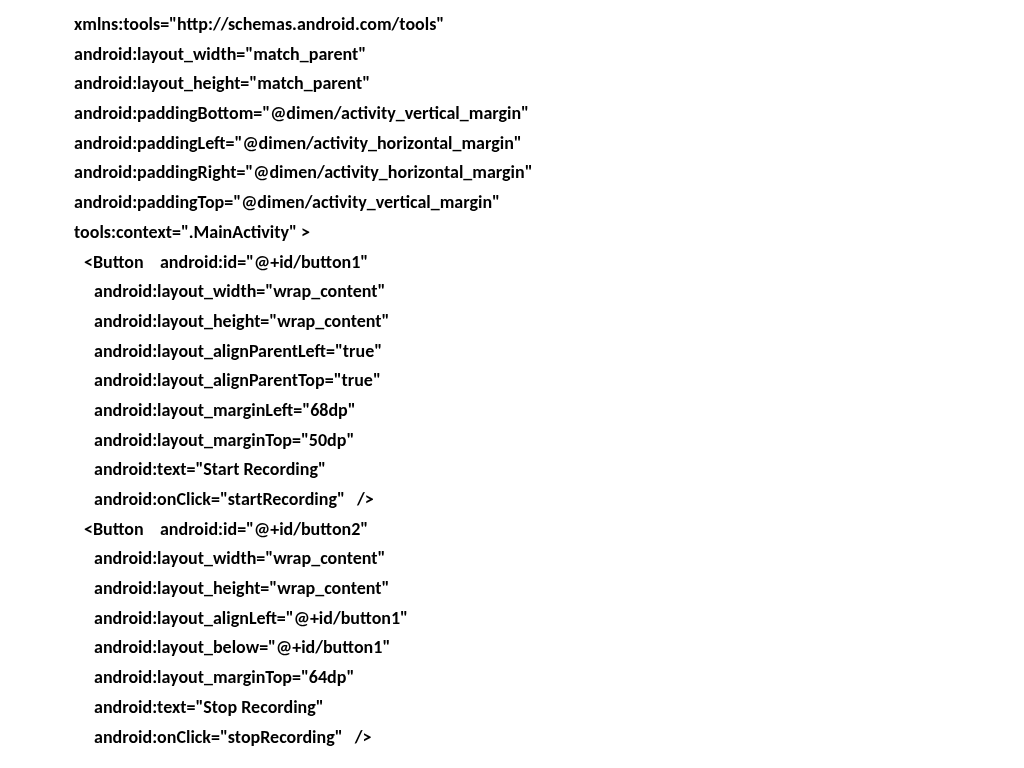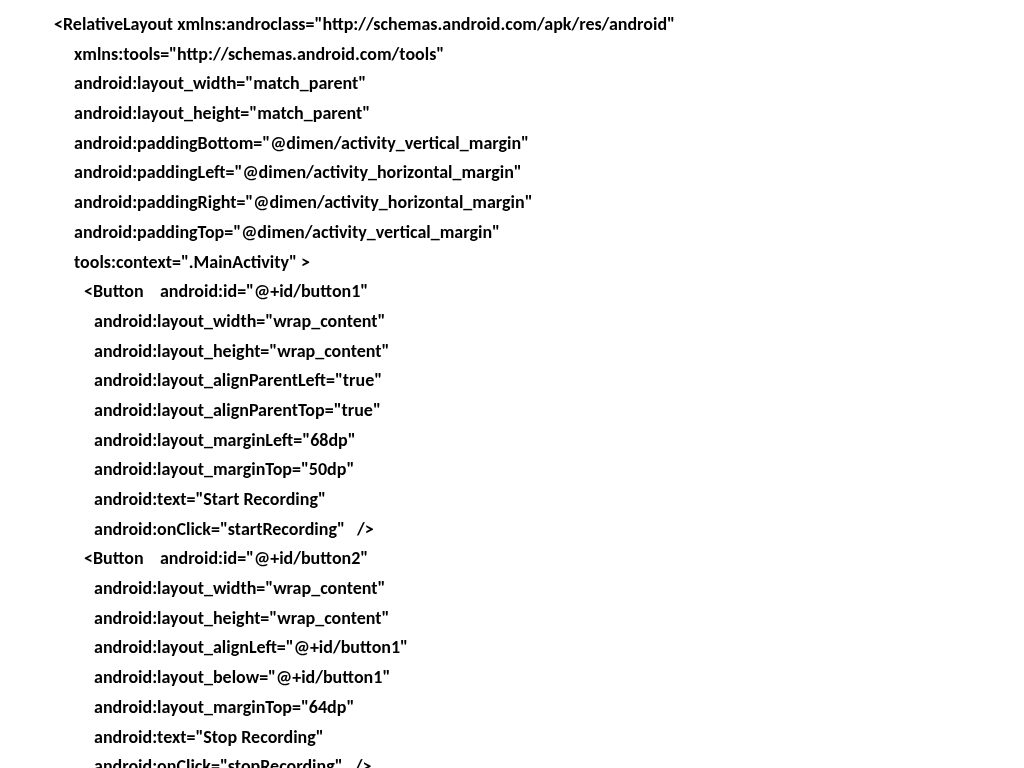--- a/index.html
+++ b/index.html
@@ -28,21 +28,20 @@
       padding-left: 30px;
     }
     .indent3 {
       padding-left: 40px;
     }
   </style>
 </head>
 <body>
 
 <div class="code-container">
-<div class="line indent0">&lt;RelativeLayout xmlns:androclass="http://schemas.android.com/apk/res/android"</div>
     <div class="line indent1">xmlns:tools="http://schemas.android.com/tools"</div>
     <div class="line indent1">android:layout_width="match_parent"</div>
     <div class="line indent1">android:layout_height="match_parent"</div>
     <div class="line indent1">android:paddingBottom="@dimen/activity_vertical_margin"</div>
     <div class="line indent1">android:paddingLeft="@dimen/activity_horizontal_margin"</div>
     <div class="line indent1">android:paddingRight="@dimen/activity_horizontal_margin"</div>
     <div class="line indent1">android:paddingTop="@dimen/activity_vertical_margin"</div>
     <div class="line indent1">tools:context=".MainActivity" &gt;</div>
     <div class="line indent2">&lt;Button    android:id="@+id/button1"</div>
     <div class="line indent3">android:layout_width="wrap_content"</div>

